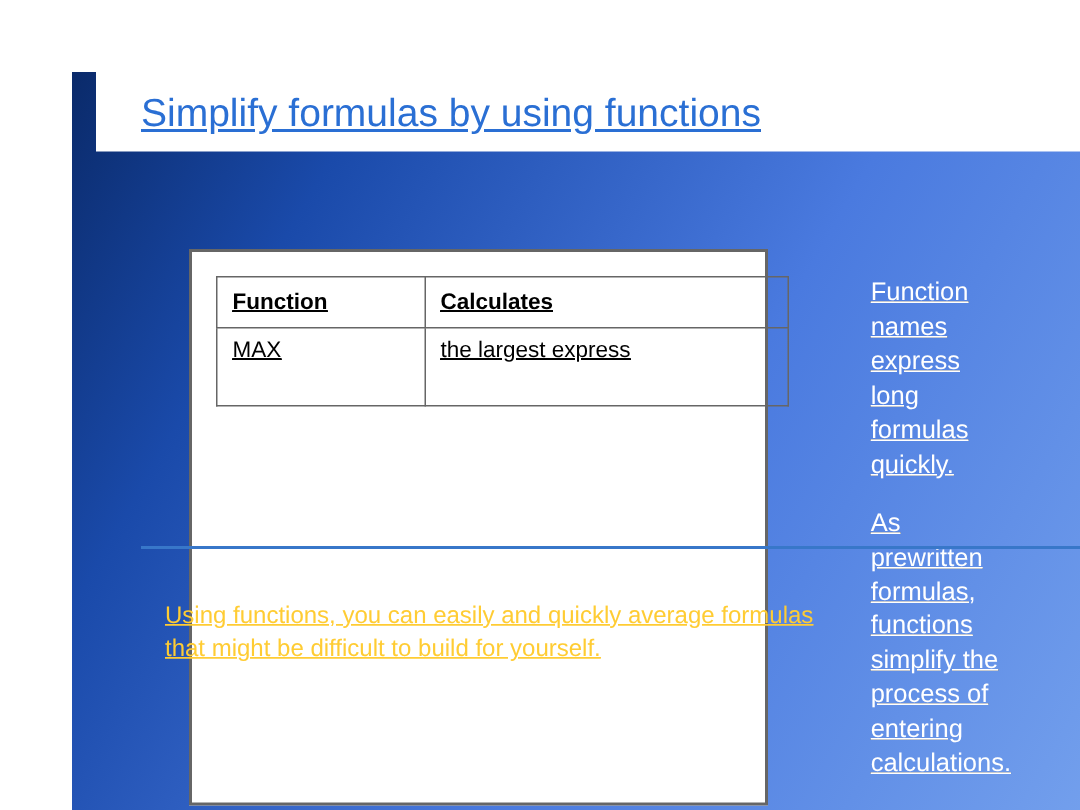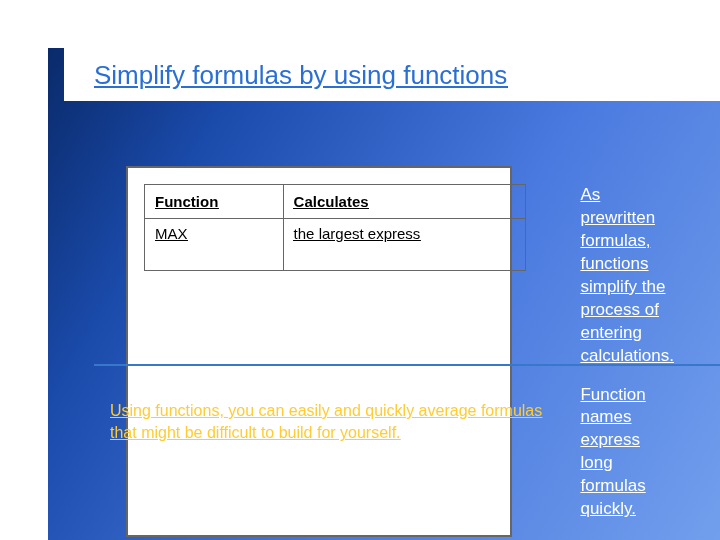--- a/index.html
+++ b/index.html
@@ -85,22 +85,22 @@
             <th>Calculates</th>
           </tr>
           <tr>
             <td>MAX</td>
             <td class="desc">the largest express</td>
           </tr>
         </tbody>
           </table>
       </div>
       <div class="side-text">
+        <p>Function names express long formulas quickly.</p>
         <p>As prewritten formulas, functions simplify the process of entering calculations.</p>
-        <p>Function names express long formulas quickly.</p>
       </div>
     </div>
   </div>
 
   <div class="divider"></div>
 
   <div class="lower">
     <p>Using functions, you can easily and quickly average formulas that might be difficult to build for yourself.</p>
   </div>
 

